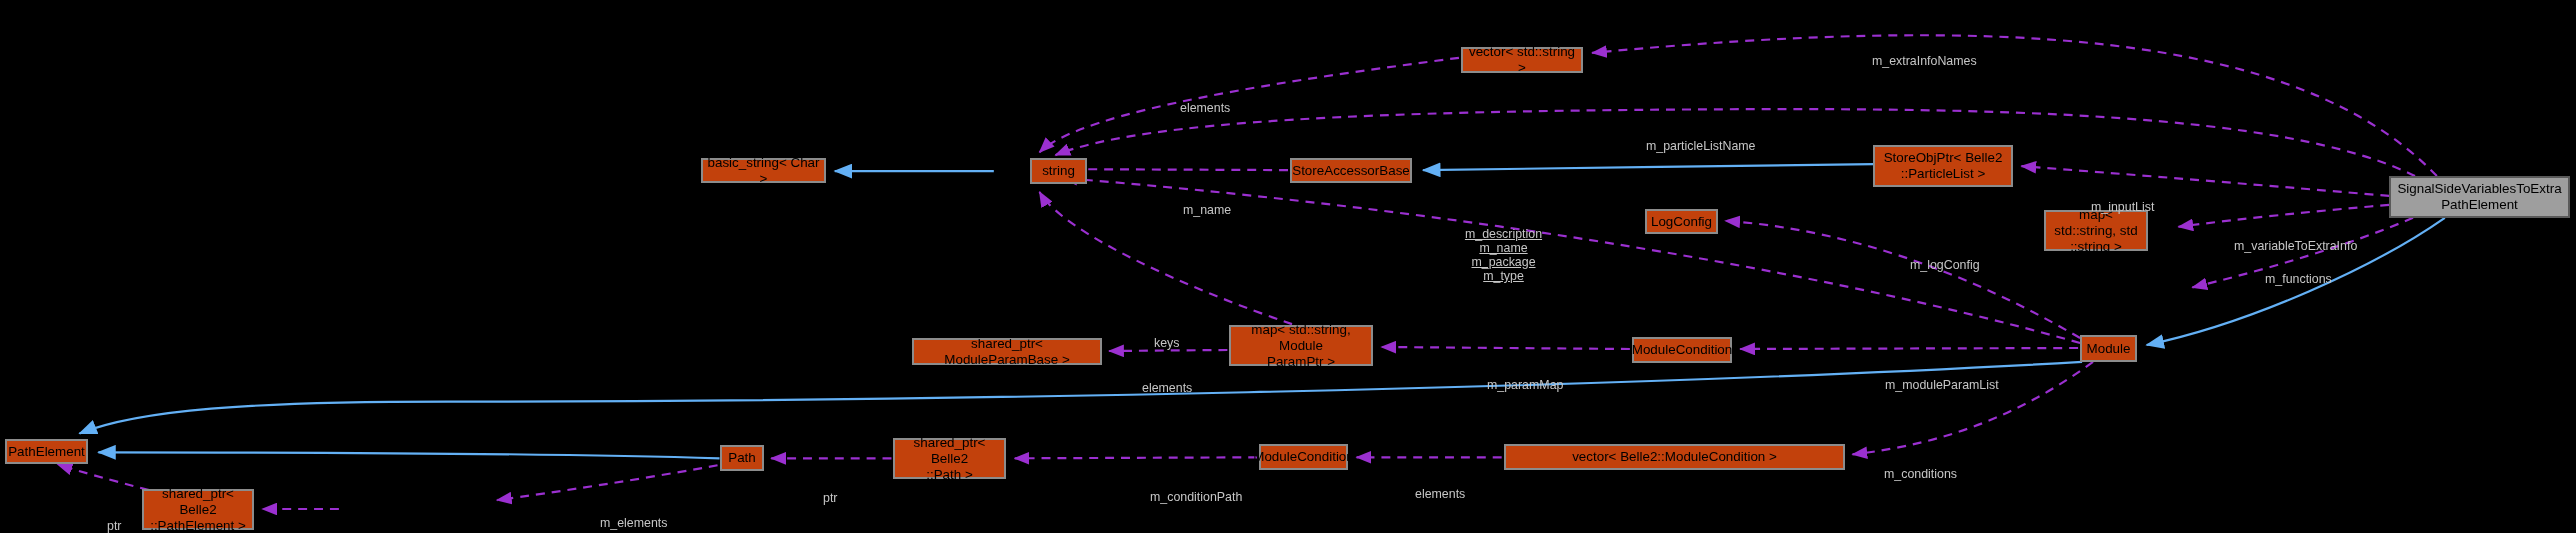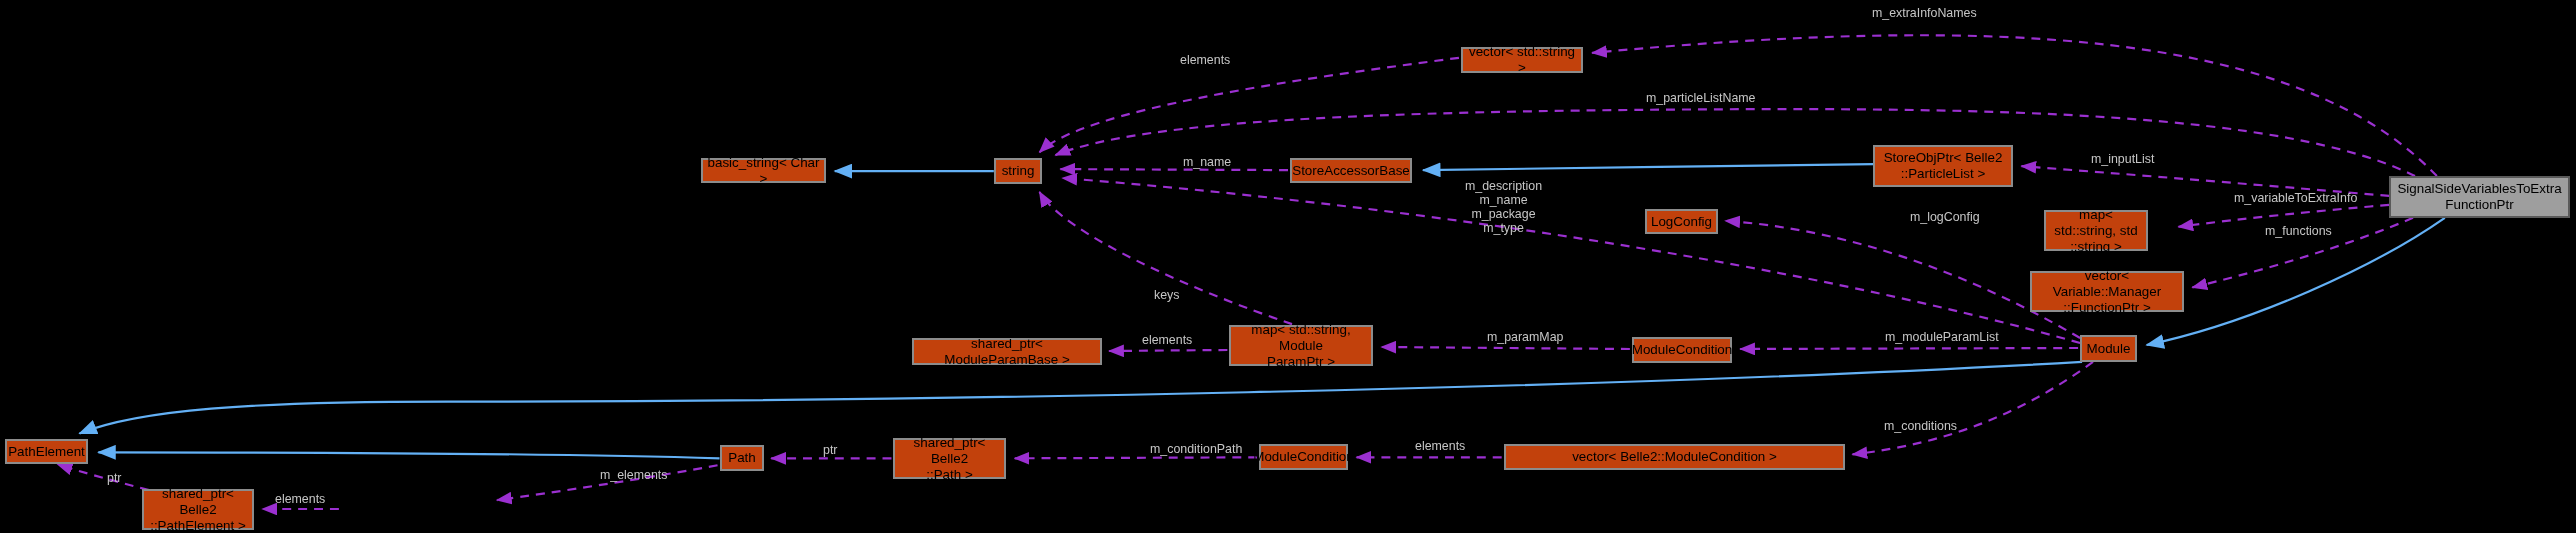--- a/index.html
+++ b/index.html
@@ -32,22 +32,23 @@
     background:#9e9e9e;
     border-color:#5a5a5a;
   }
   .elabel{
     position:absolute;
     color:#c6c6c6;
     font-size:12.4px;
     line-height:14px;
     white-space:pre-line;
     z-index:3;
+    margin-top:48px;
   }
-  .elabel.center{text-align:center;}
+  .elabel.center{text-align:center;text-decoration:underline;}
   path.inherit{stroke:#63b0f5;stroke-width:2.2;fill:none;}
   path.usage{stroke:#9b30d0;stroke-width:2.2;fill:none;stroke-dasharray:9 7;}
 </style>
 </head>
 <body>
 
 <div class="canvas">
 
   <svg class="edges" width="2576" height="534" viewBox="0 0 2592 537">
     <defs>
@@ -81,33 +82,31 @@
     <path class="usage" d="M2106,364 C2040,412 1965,446 1864,457" marker-end="url(#arrow-mag)"></path>
     <path class="usage" d="M1511,460 L1365,460" marker-end="url(#arrow-mag)"></path>
     <path class="usage" d="M1265,460 L1021,461" marker-end="url(#arrow-mag)"></path>
     <path class="usage" d="M897,461 L776,461" marker-end="url(#arrow-mag)"></path>
     <path class="usage" d="M722,468 C645,482 560,495 500,503" marker-end="url(#arrow-mag)"></path>
     <path class="usage" d="M341,512 L264,512" marker-end="url(#arrow-mag)"></path>
     <path class="usage" d="M150,493 C112,483 82,475 58,467" marker-end="url(#arrow-mag)"></path>
   </svg>
 
   <div class="node" style="left:701px;top:158px;width:125px;height:25px">basic_string&lt; Char &gt;</div>
-  <div class="node" style="left:994px;top:158px;width:48px;height:26px">string</div>
+  <div class="node" style="left:1030px;top:158px;width:57px;height:26px">string</div>
   <div class="node" style="left:1461px;top:47px;width:122px;height:26px">vector&lt; std::string &gt;</div>
   <div class="node" style="left:1290px;top:158px;width:122px;height:25px">StoreAccessorBase</div>
   <div class="node" style="left:1873px;top:145px;width:140px;height:42px">StoreObjPtr&lt; Belle2
 ::ParticleList &gt;</div>
   <div class="node" style="left:1645px;top:209px;width:73px;height:25px">LogConfig</div>
   <div class="node" style="left:2044px;top:210px;width:104px;height:41px">map&lt; std::string, std
 ::string &gt;</div>
-  <div class="node" style="left:2030px;top:271px;width:154px;height:41px">vector&lt; Variable::Manager
-::FunctionPtr &gt;</div>
   <div class="node" style="left:2080px;top:335px;width:57px;height:27px">Module</div>
   <div class="node highlight" style="left:2389px;top:176px;width:181px;height:42px">SignalSideVariablesToExtra
-FunctionPtr</div>
+PathElement</div>
   <div class="node" style="left:912px;top:338px;width:190px;height:27px">shared_ptr&lt; ModuleParamBase &gt;</div>
   <div class="node" style="left:1229px;top:325px;width:144px;height:41px">map&lt; std::string, Module
 ParamPtr &gt;</div>
   <div class="node" style="left:1632px;top:337px;width:100px;height:26px">ModuleCondition</div>
   <div class="node" style="left:5px;top:439px;width:83px;height:25px">PathElement</div>
   <div class="node" style="left:720px;top:445px;width:44px;height:26px">Path</div>
   <div class="node" style="left:893px;top:438px;width:113px;height:41px">shared_ptr&lt; Belle2
 ::Path &gt;</div>
   <div class="node" style="left:1259px;top:444px;width:89px;height:26px">ModuleCondition</div>
   <div class="node" style="left:1504px;top:444px;width:341px;height:26px">vector&lt; Belle2::ModuleCondition &gt;</div>

